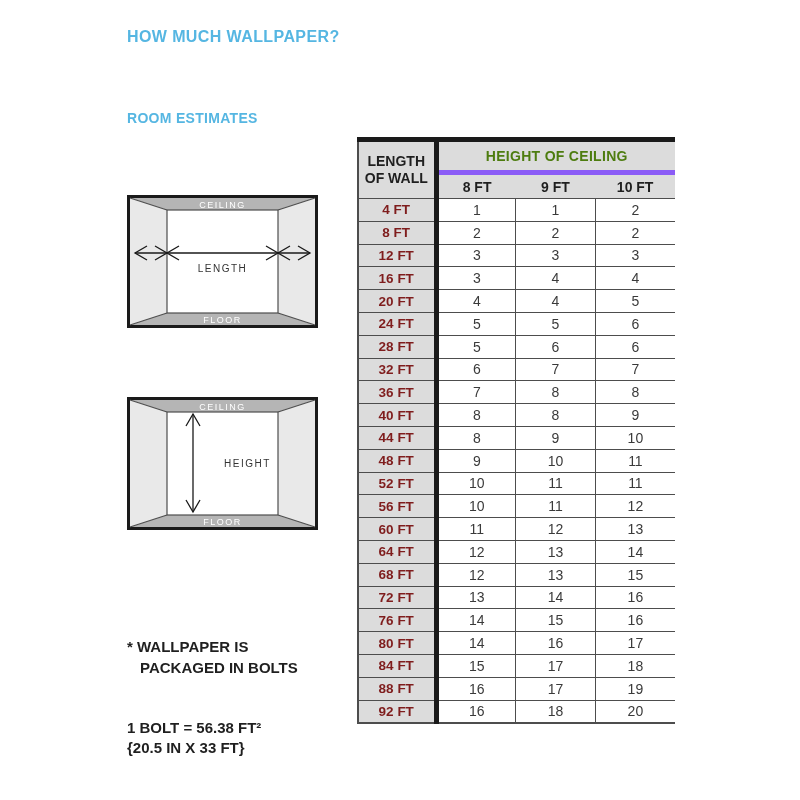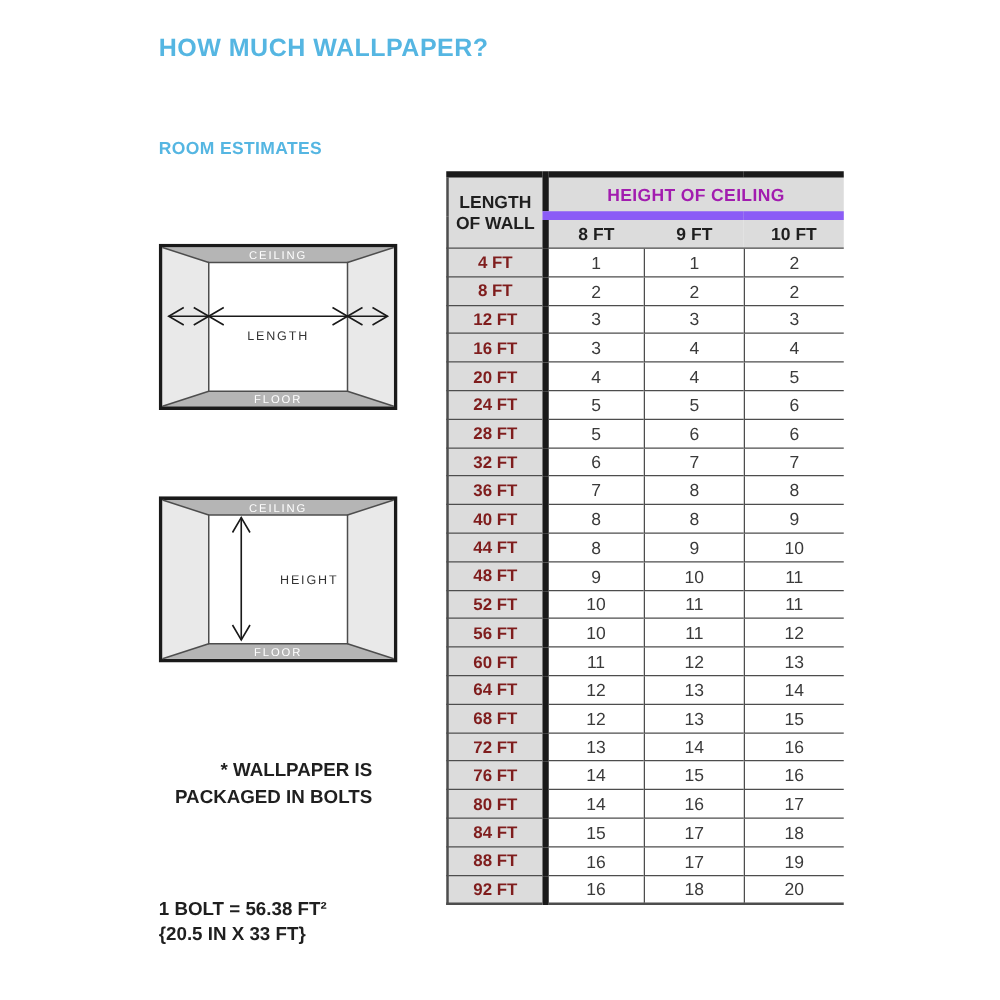--- a/index.html
+++ b/index.html
@@ -6,21 +6,21 @@
   html, body { background: #ffffff; }
   body {
     width: 800px; height: 800px;
     font-family: "Liberation Sans", "DejaVu Sans", sans-serif;
     position: relative; overflow: hidden;
   }
   .page { position: absolute; inset: 0; width: 800px; height: 800px; background: #fff; }
 
   .main-title {
     position: absolute; left: 127px; top: 28px;
-    font-size: 20px; font-weight: bold; color: #55b6e2; letter-spacing: 0.4px;
+    font-size: 16px; font-weight: bold; color: #55b6e2; letter-spacing: 0.4px;
   }
   .section-heading {
     font-size: 14px; font-weight: bold; color: #55b6e2; letter-spacing: 0.3px;
   }
   .left-heading { position: absolute; left: 127px; top: 110px; }
   .right-heading {
     position: absolute; left: 357px; top: 110px; width: 318px; text-align: center;
   }
 
   .para {
@@ -28,21 +28,21 @@
     font-size: 15px; line-height: 19px; color: #3a3a3a; white-space: pre-line;
   }
   .para-1 { top: 139px; }
   .para-2 { top: 344px; }
   .para-3 { top: 549px; }
 
   .bold-block {
     position: absolute; left: 127px; font-size: 15px; font-weight: bold;
     color: #1f1f1f; line-height: 21px;
   }
-  .footnote { top: 606px; text-align: right; }
+  .footnote { top: 636px; }
   .footnote .indent { margin-left: 13px; }
   .bolt-def { top: 718px; line-height: 20px; }
 
   .diagram { position: absolute; left: 127px; }
   .diagram-1 { top: 195px; }
   .diagram-2 { top: 397px; }
 
   
   .bolts-table-wrap { position: absolute; left: 357px; top: 137px; }
   table.bolts {
@@ -53,22 +53,22 @@
   }
   table.bolts th, table.bolts td {
     font-size: 14px; text-align: center; vertical-align: middle; padding: 0;
   }
   th.corner {
     width: 78px; background: #dcdcdc; border-right: 5px solid #1a1a1a;
     font-weight: bold; color: #1f1f1f; white-space: pre-line;
     font-size: 14px; line-height: 17px;
   }
   th.group-head {
-    background: #dcdcdc; font-weight: bold; color: #a21caf;
-    height: 33px; border-bottom: 7px solid #8b5cf6; letter-spacing: 0.3px;
+    background: #dcdcdc; font-weight: bold; color: #4d7c0f;
+    height: 33px; border-bottom: 5px solid #8b5cf6; letter-spacing: 0.3px;
   }
   th.sub-col { background: #dcdcdc; font-weight: bold; color: #1f1f1f; height: 26px; }
   tbody th.rowhead {
     background: #dcdcdc; font-weight: bold; color: #7f1d1d;
     border-right: 5px solid #1a1a1a; border-top: 1.5px solid #4d4d4d;
     height: 22.8px; font-size: 13.5px;
   }
   tbody td {
     color: #3a3a3a; border-top: 1.5px solid #4d4d4d; background: #fff;
   }

